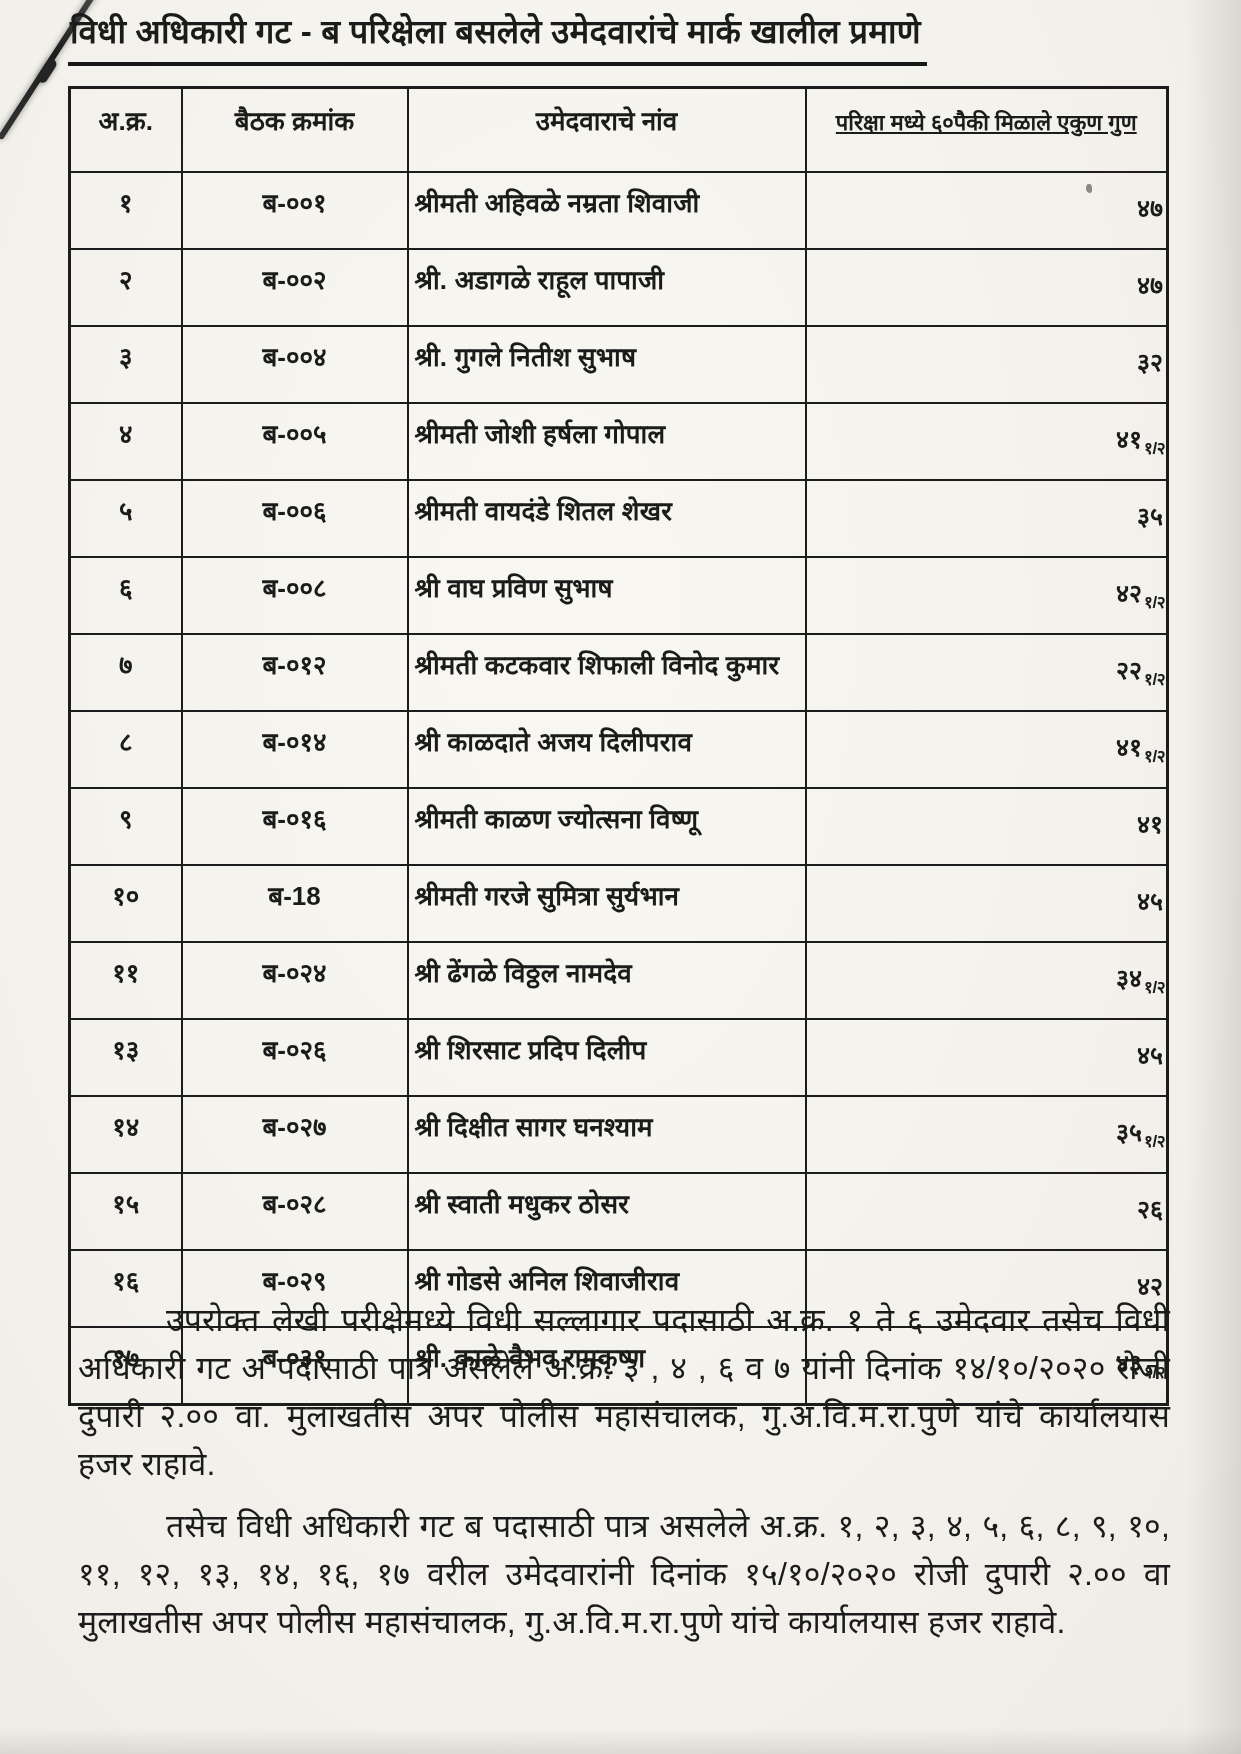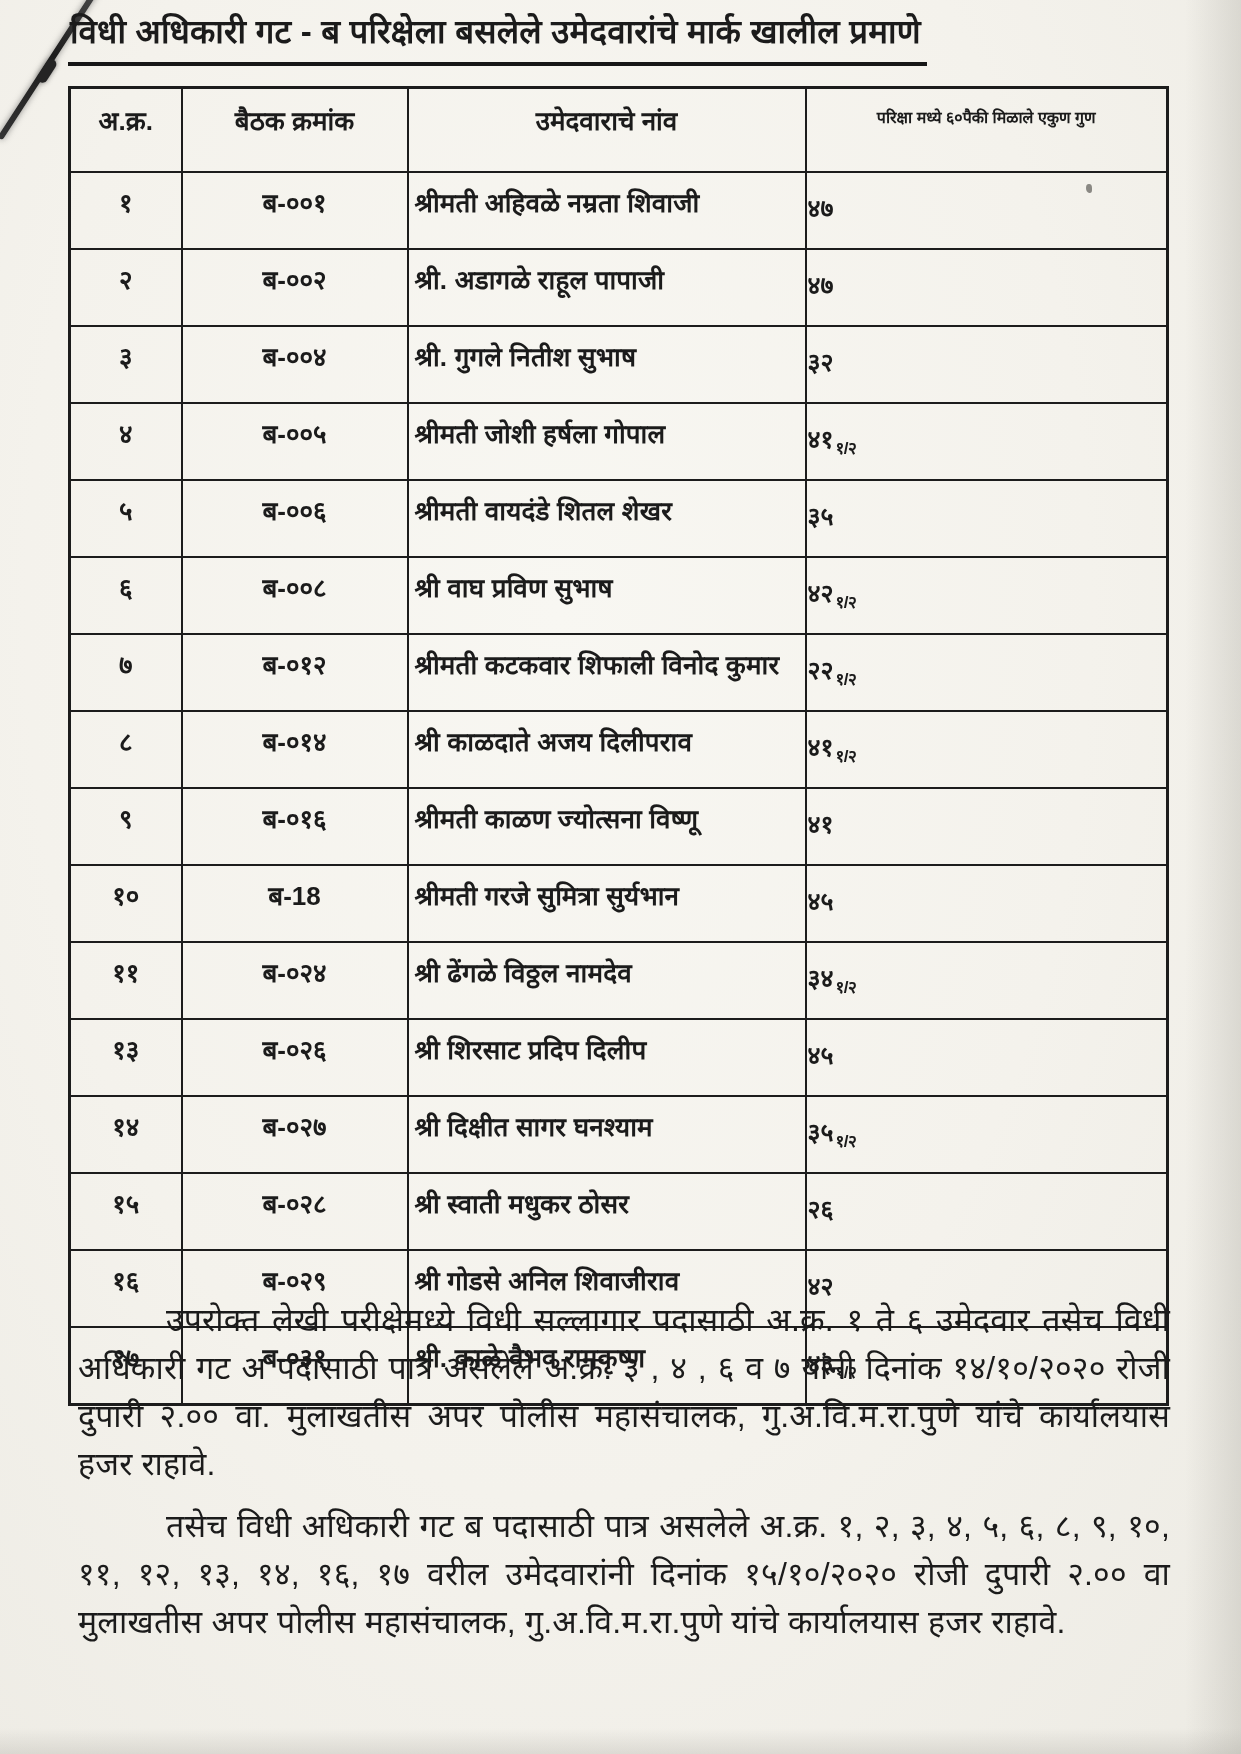--- a/index.html
+++ b/index.html
@@ -75,35 +75,36 @@
   thead th{
     height:64px;
     font-weight:700;
     vertical-align:top;
     padding-top:13px;
     font-size:26px;
     text-align:center;
     background:transparent;
   }
   thead th.h-marks{
-    font-size:16px;
+    font-size:22px;
     white-space:nowrap;
     padding-top:17px;
     font-weight:700;
+    text-decoration:underline;
   }
   tbody td{
     height:57px;
     vertical-align:top;
     font-size:26px;
     font-weight:600;
     padding-top:11px;
   }
   td.sr,td.seat{text-align:center;}
   td.name{text-align:left;padding-left:6px;letter-spacing:.2px;}
-  td.marks{text-align:left;padding-top:17px;font-size:25px;}
+  td.marks{text-align:right;padding-top:17px;font-size:25px;}
   td.marks .frac{
     font-size:17px;
     vertical-align:-6px;
     margin-left:2px;
     letter-spacing:-.5px;
   }
 
   .notes{
     position:absolute;left:78px;top:1296px;width:1092px;
     font-size:32px;line-height:48px;

